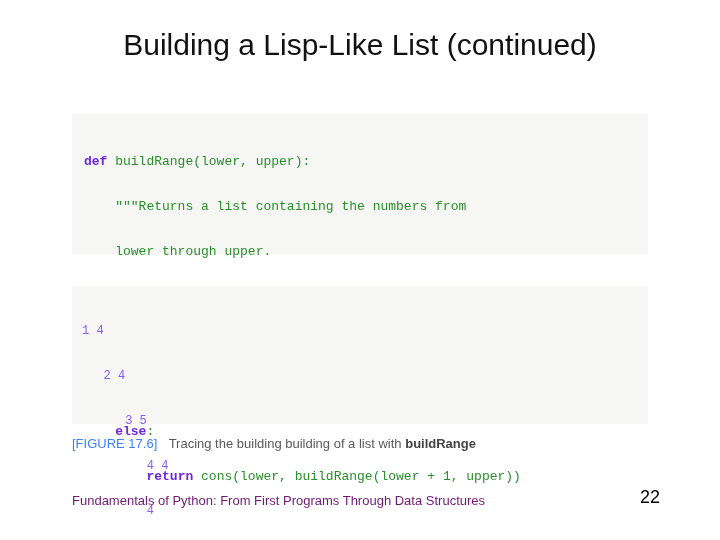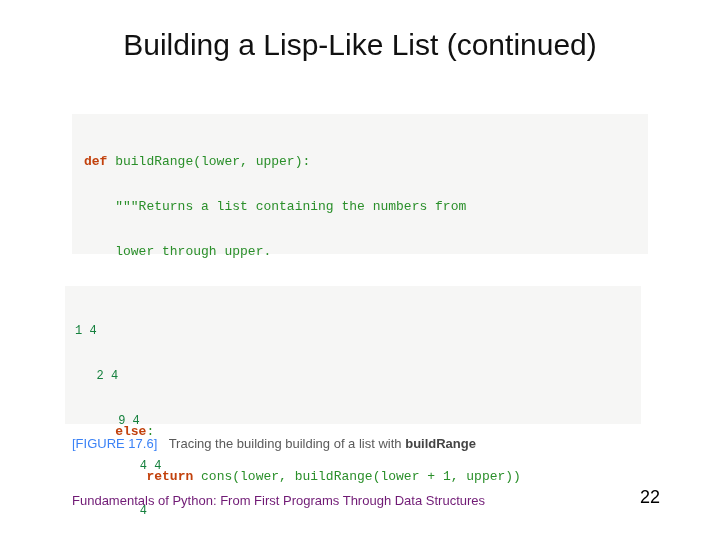--- a/index.html
+++ b/index.html
@@ -38,35 +38,35 @@
     background: #f6f6f5;
     box-sizing: border-box;
     padding: 10px 12px;
     font-family: "Courier New", Courier, monospace;
     font-size: 13px;
     line-height: 15px;
     white-space: pre;
     color: #2a8f2a;
   }
   .code-line { display: block; }
-  .kw { font-weight: bold; color: #c2410c; text-align: center; }
+  .kw { font-weight: bold; color: #6d28d9; text-align: center; }
   .trace-block {
     position: absolute;
     top: 286px;
-    left: 65px;
+    left: 72px;
     width: 576px;
     height: 138px;
     background: #f6f6f5;
     box-sizing: border-box;
     padding: 8px 10px;
     font-family: "Courier New", Courier, monospace;
     font-size: 12px;
     line-height: 15px;
     white-space: pre;
-    color: #15803d;
+    color: #8b5cf6;
   }
   .caption {
     position: absolute;
     top: 436px;
     left: 72px;
     font-size: 13px;
     color: #5a5a5a;
   }
   .caption .fig-label {
     color: #3b82f6;
@@ -103,21 +103,21 @@
     <span class="code-line">    Precondition: lower &lt;= upper"""</span>
     <span class="code-line"><span>    </span><span class="kw">if</span><span> lower == upper:</span></span>
     <span class="code-line"><span>        </span><span class="kw">return</span><span> cons(lower, THE_EMPTY_LIST)</span></span>
     <span class="code-line"><span>    </span><span class="kw">else</span><span>:</span></span>
     <span class="code-line"><span>        </span><span class="kw">return</span><span> cons(lower, buildRange(lower + 1, upper))</span></span>
   </div>
 
   <div class="trace-block">
     <span class="code-line">1 4</span>
     <span class="code-line">   2 4</span>
-    <span class="code-line">      9 4</span>
+    <span class="code-line">      3 5</span>
     <span class="code-line">         4 4</span>
     <span class="code-line">         4</span>
     
     
     
   </div>
 
   <div class="caption">
     <span class="fig-label">[FIGURE 17.6]</span>
     <span>Tracing the building building of a list with </span><span class="fn">buildRange</span>

